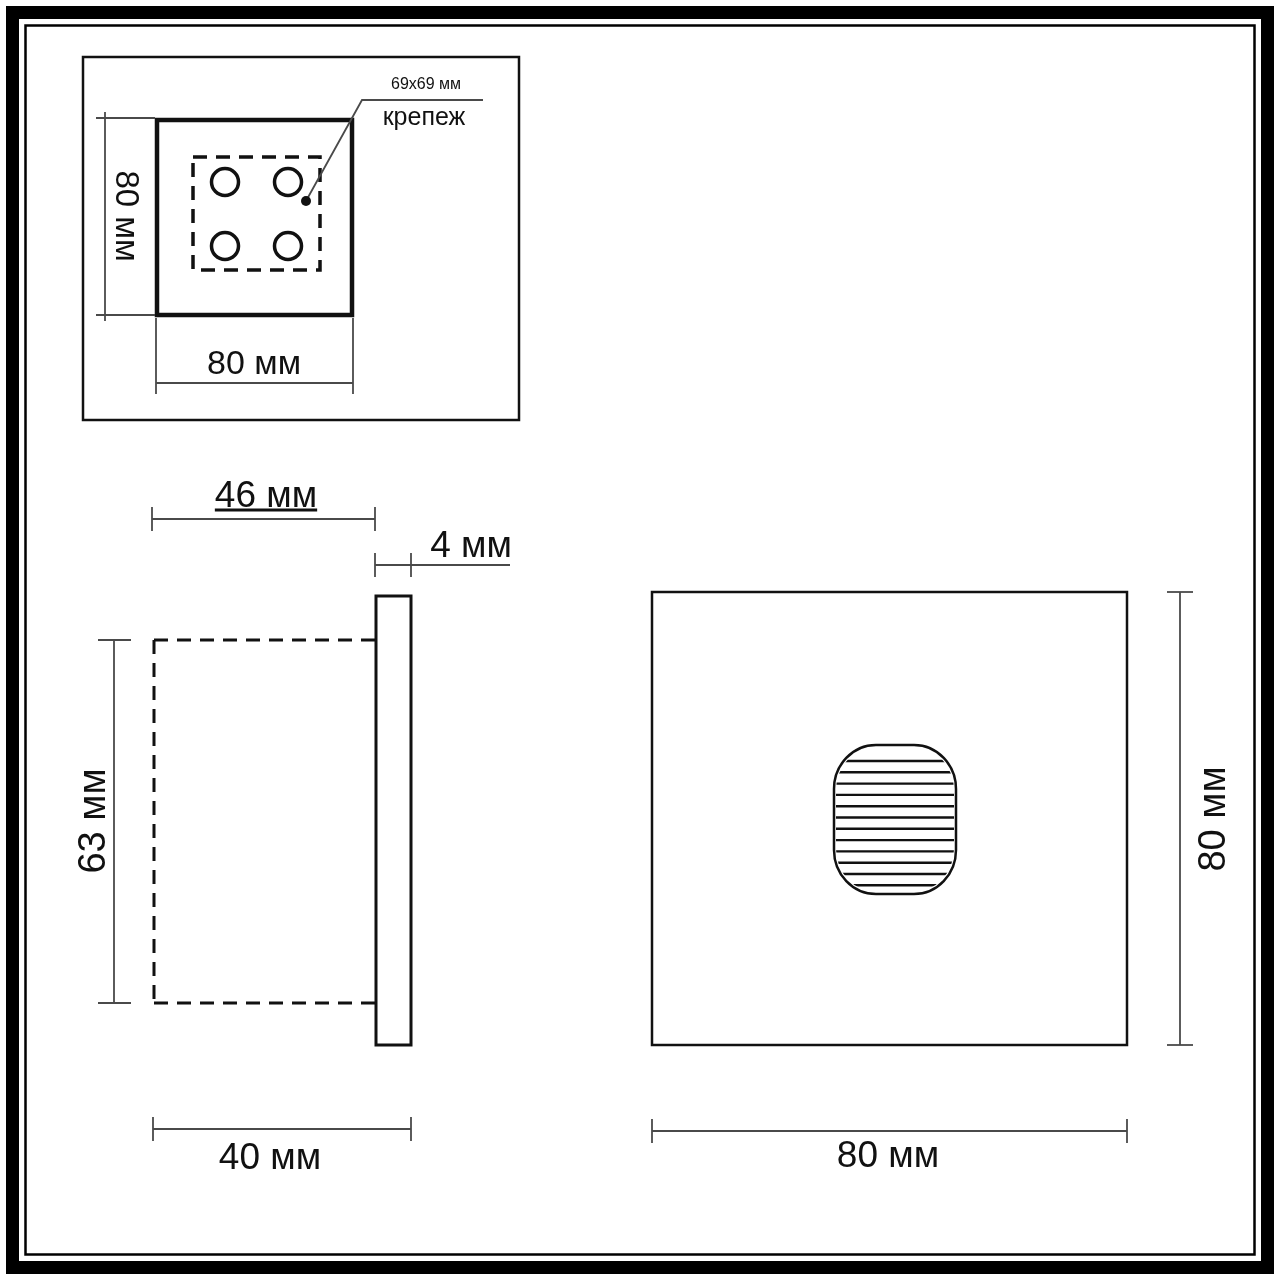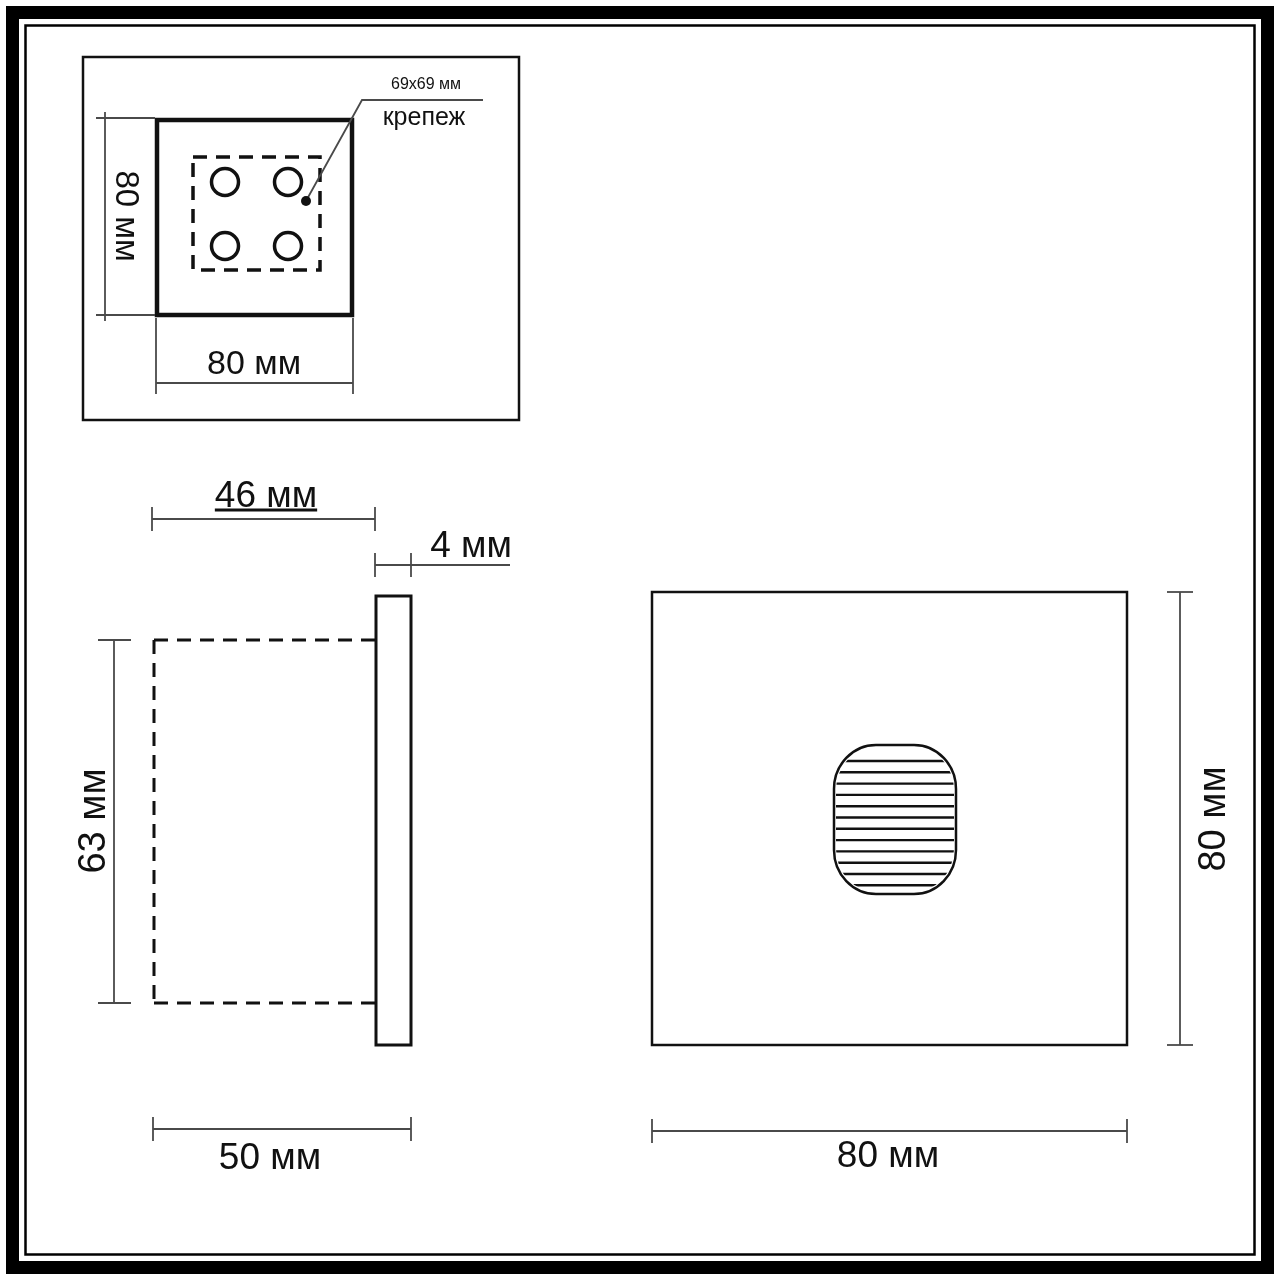--- a/index.html
+++ b/index.html
@@ -149,18 +149,18 @@
   </svg>
 
   <div class="lbl rot90" style="left:127px;  top:216px;  font-size:33px;">80 мм</div>
   <div class="lbl" style="left:254px;  top:362px;  font-size:34px;">80 мм</div>
   <div class="lbl" style="left:426px;  top:84px;   font-size:16px;">69x69 мм</div>
   <div class="lbl" style="left:424px;  top:116px;  font-size:25px;">крепеж</div>
 
   <div class="lbl" style="left:266px;  top:494px;  font-size:37px;text-decoration:underline;">46 мм</div>
   <div class="lbl" style="left:462px;  top:544px;  font-size:37px;margin-left:9px;">4 мм</div>
   <div class="lbl rotm90" style="left:92px;   top:821px;  font-size:38px;">63 мм</div>
-  <div class="lbl" style="left:270px;  top:1156px; font-size:37px;">50 мм</div>
+  <div class="lbl" style="left:270px;  top:1156px; font-size:37px;">40 мм</div>
 
   <div class="lbl rotm90" style="left:1212px; top:819px;  font-size:38px;">80 мм</div>
   <div class="lbl" style="left:888px;  top:1154px; font-size:37px;">80 мм</div>
 
 </div>
 
 </body></html>

